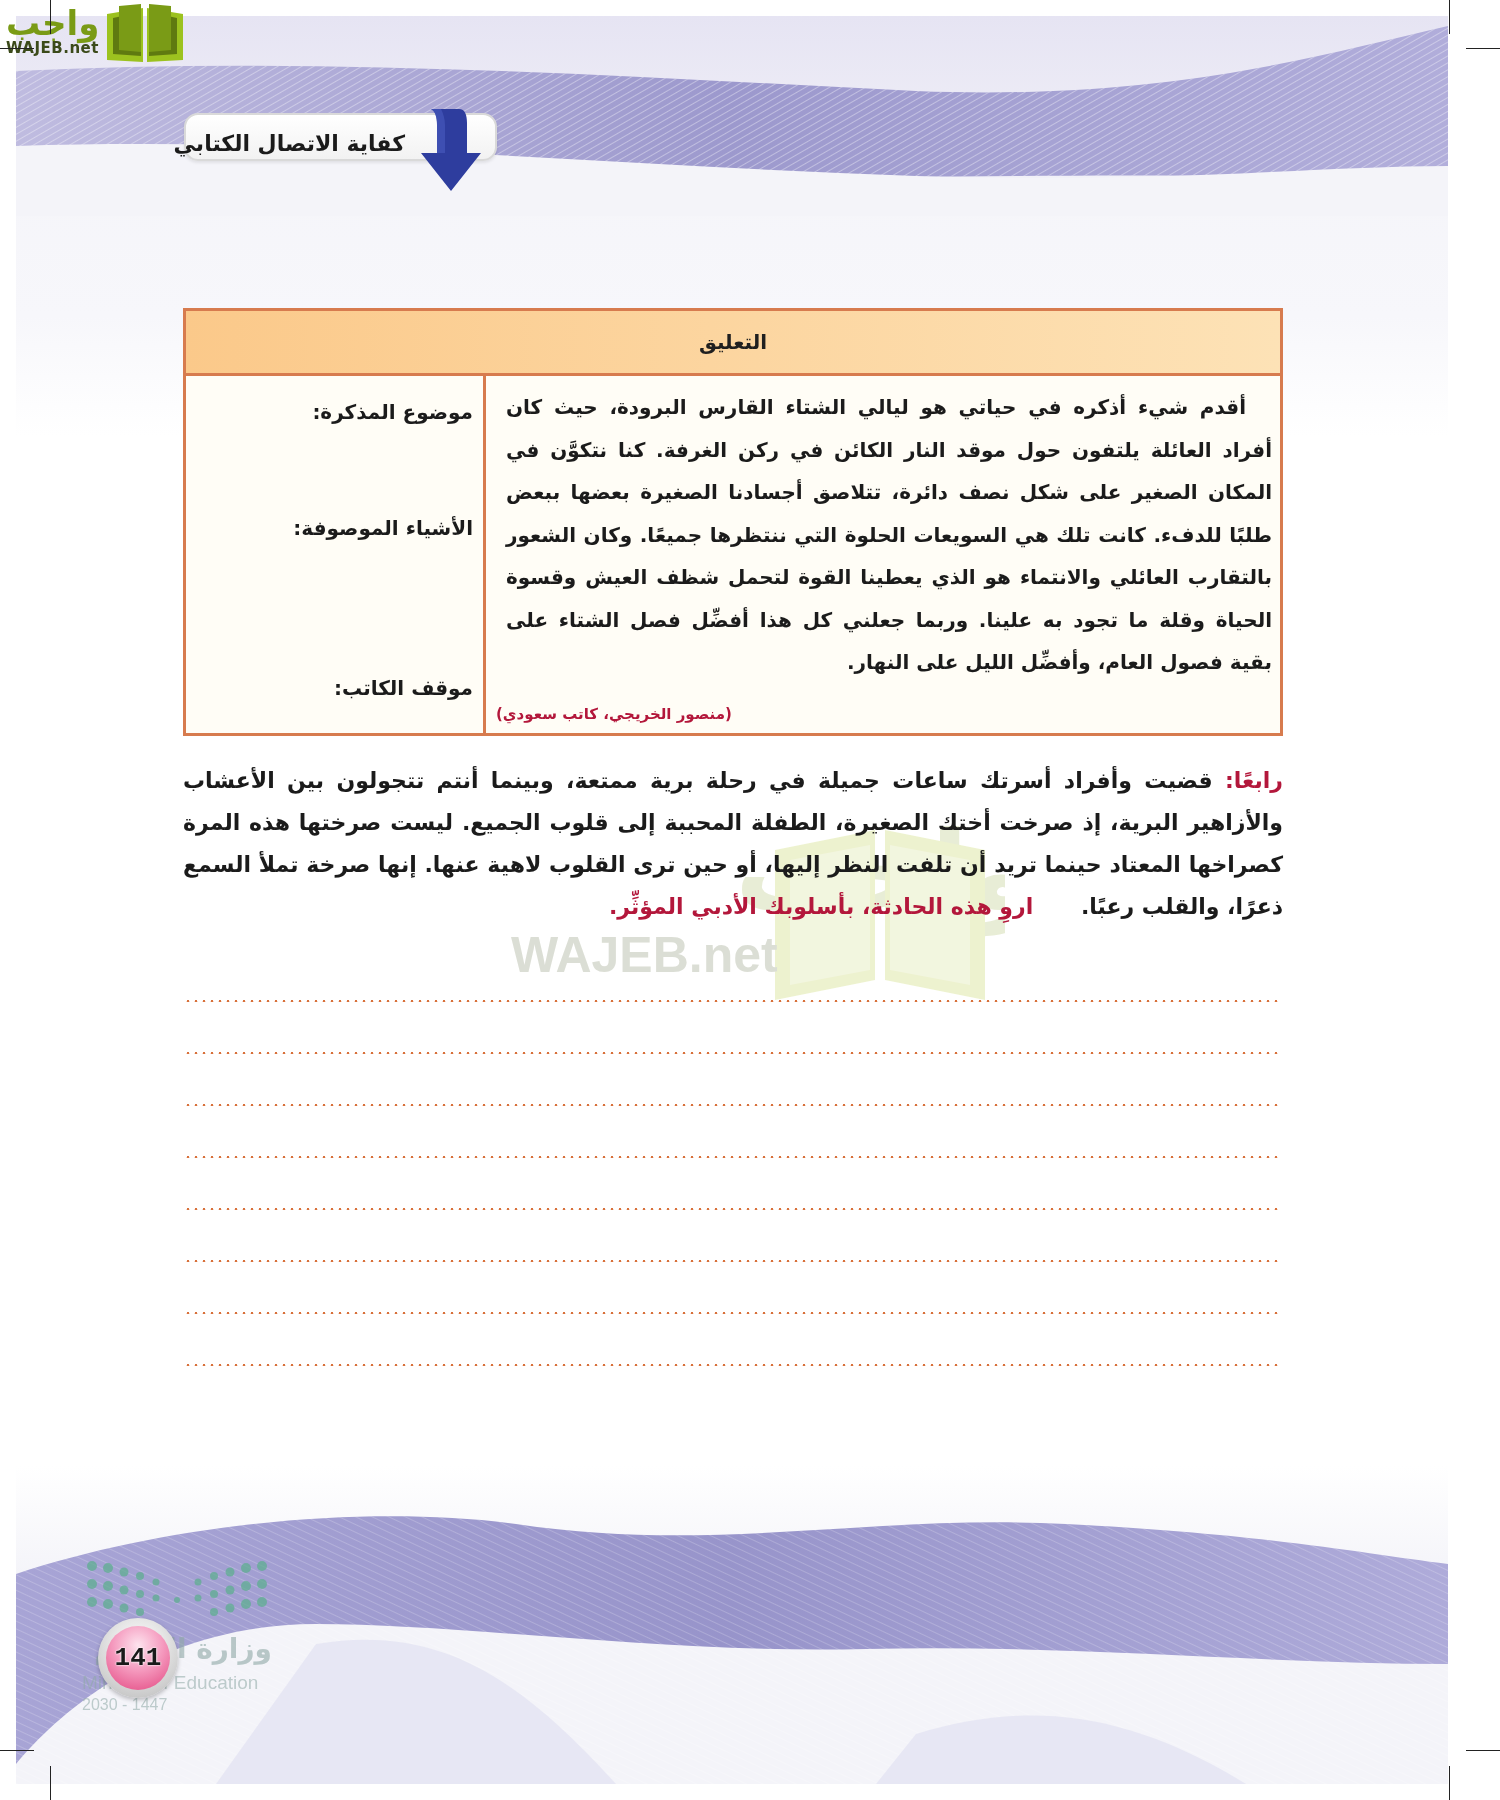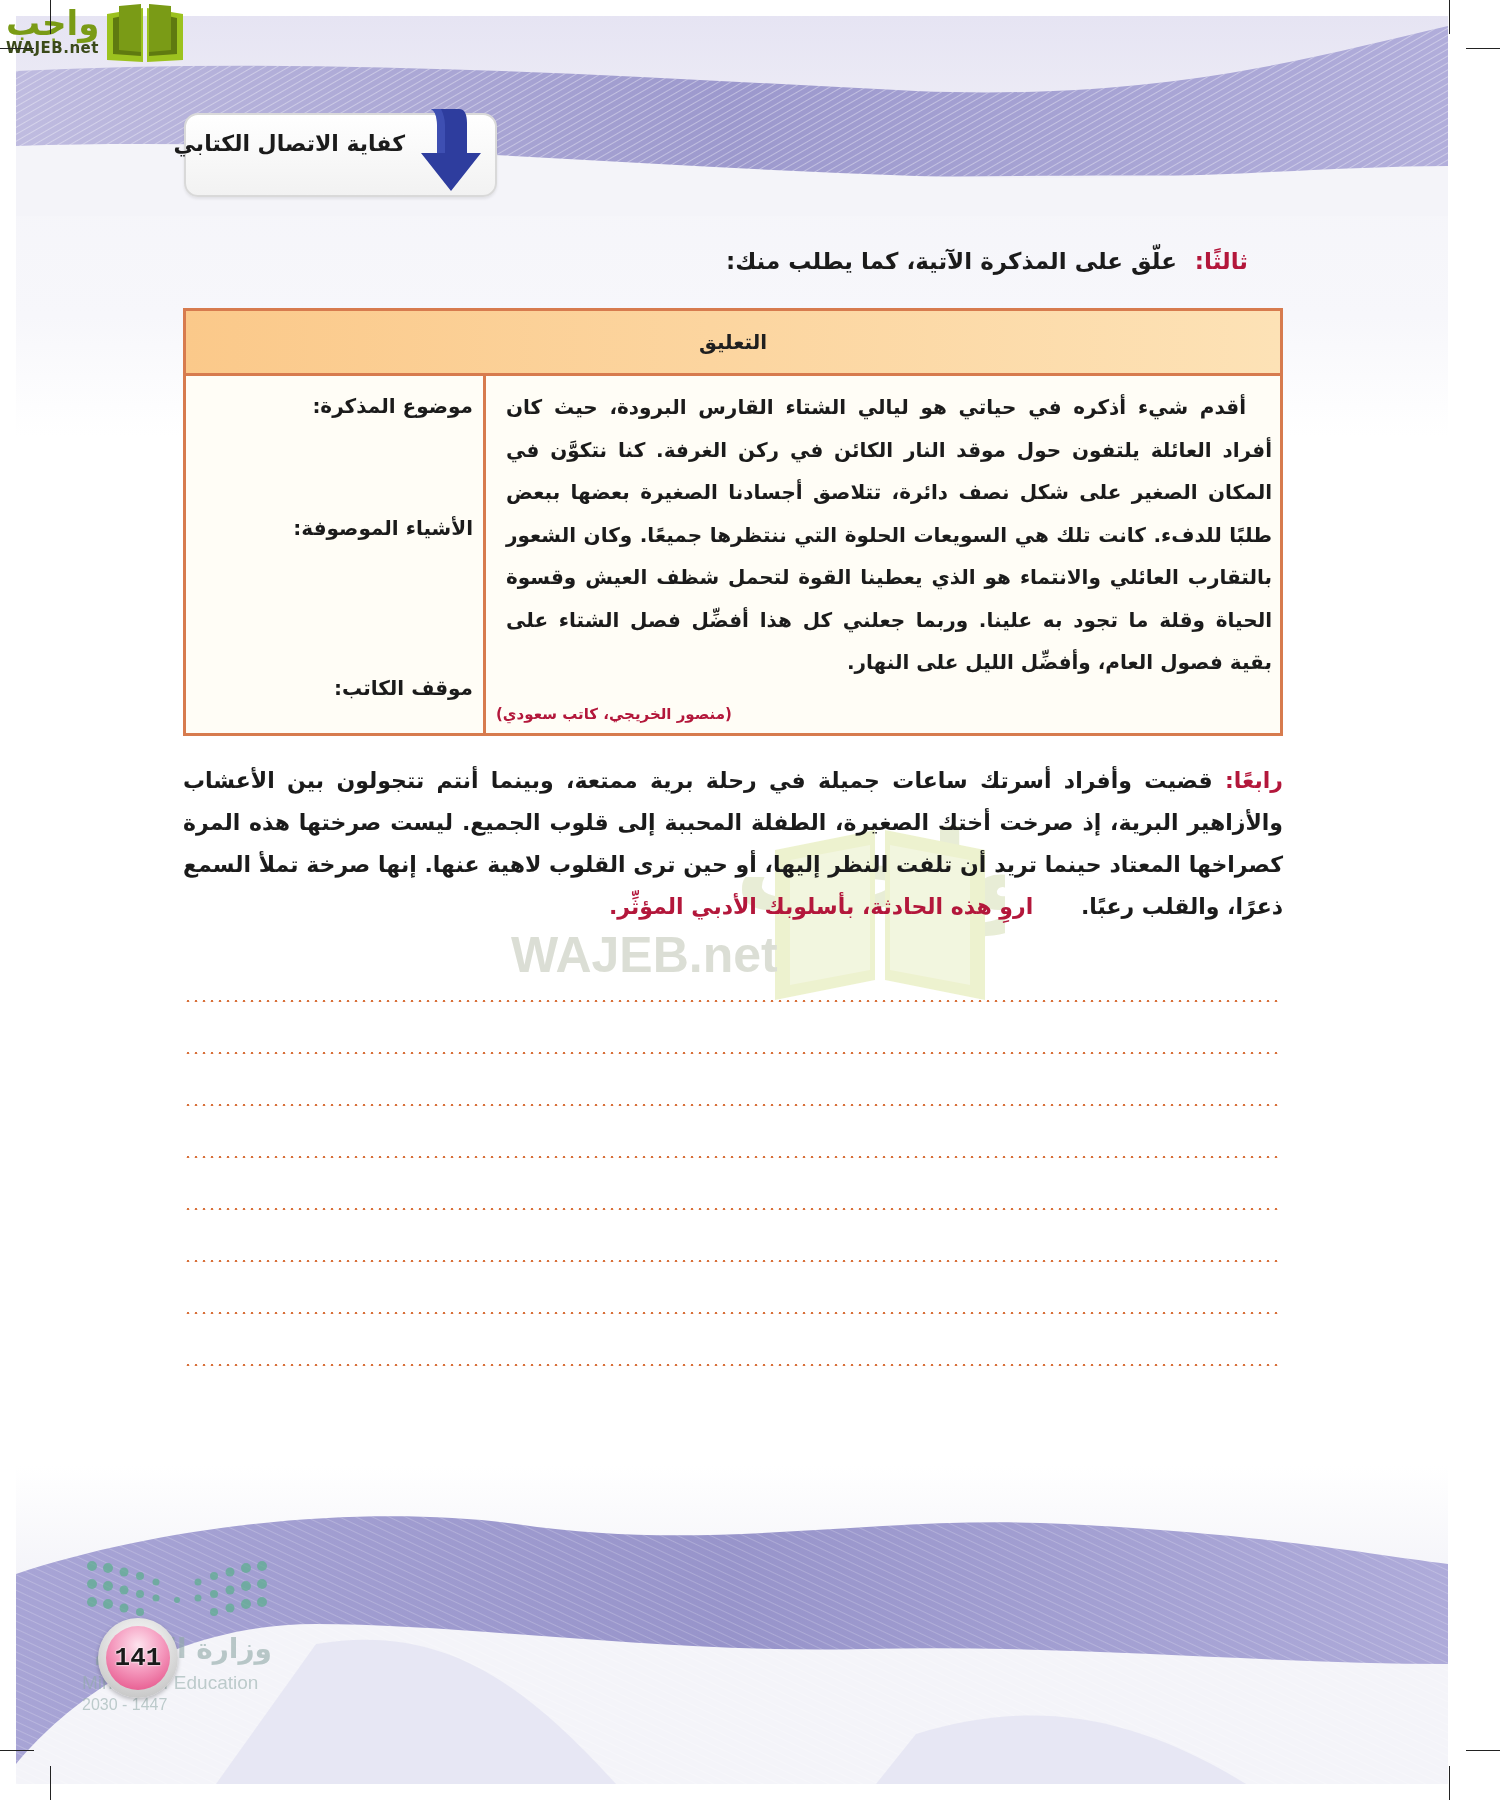--- a/index.html
+++ b/index.html
@@ -35,21 +35,21 @@
       position: absolute; left: 6px; top: 4px; width: 190px; height: 64px;
       display: flex; align-items: flex-start;
     }
     .brand-text { display: flex; flex-direction: column; align-items: flex-start; margin-top: 2px; }
     .brand-ar { font-size: 34px; font-weight: bold; color: #7a9b16; line-height: 34px; direction: rtl; }
     .brand-en { font-size: 15px; font-weight: bold; color: #3b4a1a; line-height: 16px; letter-spacing: 0.5px; }
     .brand-book { width: 80px; height: 60px; margin-left: 6px; }
 
     
     .chapter-pill {
-      position: absolute; left: 184px; top: 113px; width: 313px; height: 84px;
+      position: absolute; left: 184px; top: 113px; width: 313px; height: 48px;
       background: linear-gradient(180deg, #ffffff, #f2f2f2);
       border: 2px solid #d9d9d9;
       border-radius: 14px;
       box-shadow: 0 2px 3px rgba(0,0,0,0.08);
     }
     .chapter-title {
       position: absolute; right: 90px; top: 16px;
       font-size: 22px; font-weight: bold; color: #1b1b1b; direction: rtl; white-space: nowrap;
     }
     .chapter-arrow { position: absolute; right: 12px; top: -6px; width: 66px; height: 82px; }
@@ -199,36 +199,32 @@
   </svg>
 
   <div class="chapter-pill" style="left:168px; top:97px;">
     <span class="chapter-title">كفاية الاتصال الكتابي</span>
     <svg class="chapter-arrow" viewBox="0 0 66 82">
       <path d="M14,0 L42,0 C48,0 50,6 50,14 L50,44 L64,44 L34,82 L4,44 L20,44 L20,16 C20,8 18,2 14,0 Z" fill="#2e3d9e"></path>
       <path d="M14,0 L24,0 C26,4 28,10 28,16 L28,44 L20,44 L20,16 C20,8 18,2 14,0 Z" fill="#4a5bc0" opacity="0.6"></path>
     </svg>
   </div>
 
-  <div class="sec-title" style="right:200px; top:232px;">
-    <span class="label">ثالثًا:</span>
-    <span>علّق على المذكرة الآتية، كما يطلب منك:</span>
-  </div>
 
   <div class="memo-table" style="left:167px; top:292px;">
     <div class="memo-head">
       <div class="col-side">التعليق</div>
     </div>
     <div class="memo-body">
       <div class="memo-text-cell">
         <p class="memo-text"><span class="indent"></span><span>أقدم شيء أذكره في حياتي هو ليالي الشتاء القارس البرودة، حيث كان أفراد العائلة يلتفون حول موقد النار الكائن في ركن الغرفة. كنا نتكوَّن في المكان الصغير على شكل نصف دائرة، تتلاصق أجسادنا الصغيرة بعضها ببعض طلبًا للدفء. كانت تلك هي السويعات الحلوة التي ننتظرها جميعًا. وكان الشعور بالتقارب العائلي والانتماء هو الذي يعطينا القوة لتحمل شظف العيش وقسوة الحياة وقلة ما تجود به علينا. وربما جعلني كل هذا أفضِّل فصل الشتاء على بقية فصول العام، وأفضِّل الليل على النهار.</span></p>
         <span class="memo-author">(منصور الخريجي، كاتب سعودي)</span>
       </div>
       <div class="memo-comment-cell">
-        <span class="comment-label" style="top:18px;">موضوع المذكرة:</span>
+        <span class="comment-label" style="top:24px;">موضوع المذكرة:</span>
         <span class="comment-label" style="top:140px;">الأشياء الموصوفة:</span>
         <span class="comment-label" style="top:300px;margin-left:27px;">موقف الكاتب:</span>
       </div>
     </div>
   </div>
 
   <div class="watermark" style="left:489px; top:784px;">
     <svg style="position:absolute; left:0; top:0;" width="500" height="200" viewBox="0 0 500 200">
       <text x="230" y="110" font-size="110" font-weight="bold" fill="#d7dfb6" text-anchor="end" font-family="DejaVu Sans, sans-serif" direction="rtl">واجب</text>
       <path d="M270,50 L370,30 L370,180 L270,200 Z" fill="#dfe8a8"></path>

